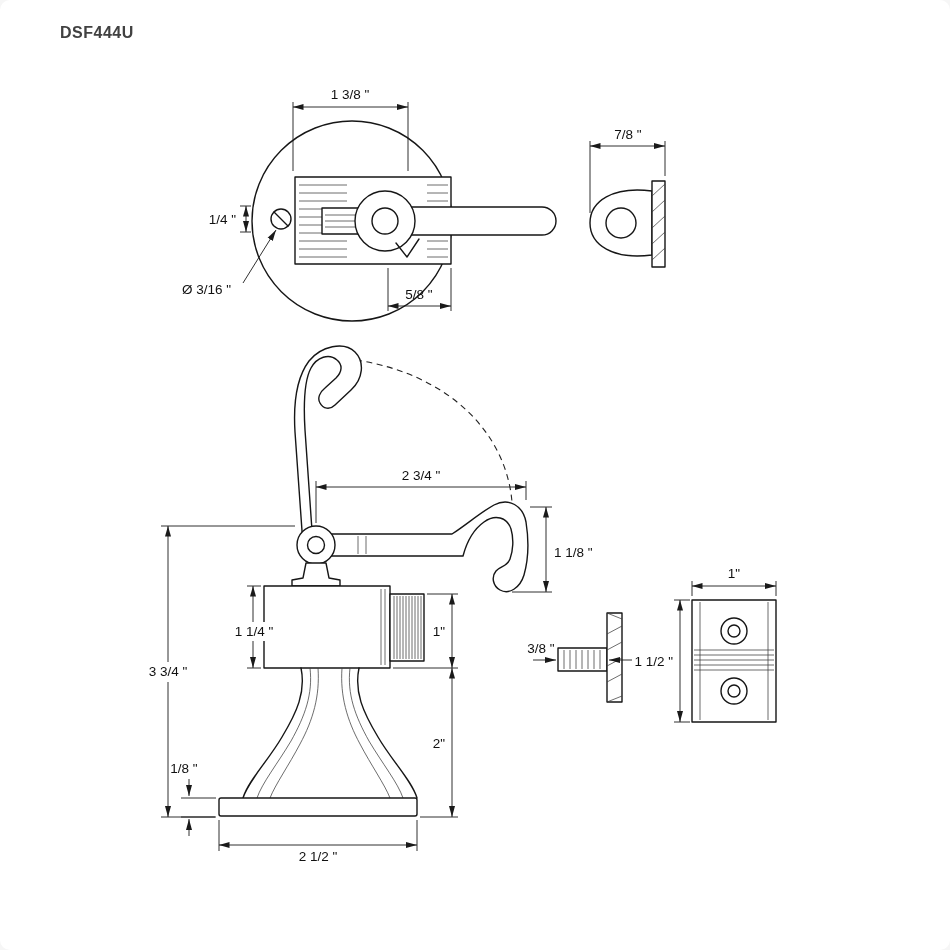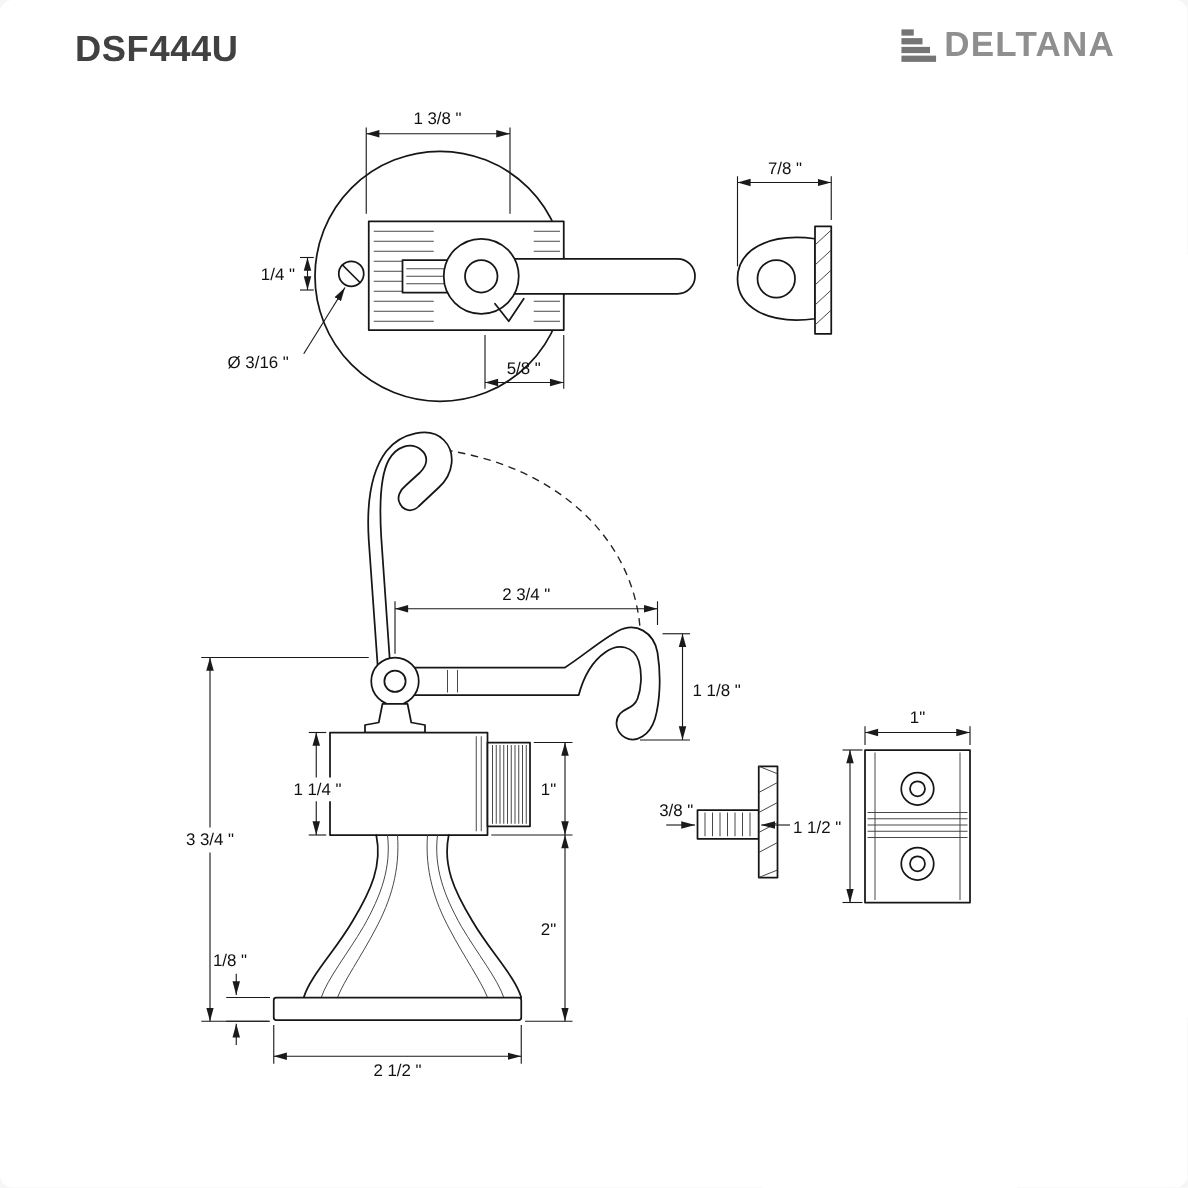--- a/index.html
+++ b/index.html
@@ -4,50 +4,41 @@
 <style>
   html,body{margin:0;padding:0;background:#f6f6f6;}
   .page{
     position:relative;width:950px;height:950px;background:#ffffff;
     border-radius:10px;overflow:hidden;margin:0 auto;
     font-family:"Liberation Sans",sans-serif;
   }
   .header{position:absolute;top:0;left:0;right:0;height:70px;z-index:2;}
   .product-code{
     position:absolute;left:60px;top:24px;
-    font-size:29px;font-weight:bold;color:#414141;letter-spacing:.5px;
+    font-size:16px;font-weight:bold;color:#414141;letter-spacing:.5px;
   }
   .brand{position:absolute;right:58px;top:20px;display:flex;align-items:center;gap:6px;}
   .brand-icon{width:28px;height:28px;}
   .brand-name{font-size:28px;font-weight:bold;color:#8f8f8f;letter-spacing:1px;}
   svg.drawing{position:absolute;top:0;left:0;width:950px;height:950px;}
   .obj{stroke:#161616;stroke-width:1.4;fill:none;stroke-linecap:round;stroke-linejoin:round;}
   .fillw{fill:#ffffff;}
   .thin{stroke:#3c3c3c;stroke-width:.75;fill:none;}
   .dashed{stroke:#222222;stroke-width:1.1;fill:none;stroke-dasharray:6 4.5;}
   .dim line,.dim path{stroke:#1a1a1a;stroke-width:.9;fill:none;}
   svg text{font-family:"Liberation Sans",sans-serif;font-size:13.5px;fill:#111111;}
   .bg{fill:#ffffff;stroke:none;}
 </style>
 </head>
 <body>
 
 <div class="page">
 
   <div class="header">
     <div class="product-code">DSF444U</div>
-    <div class="brand">
-      <svg class="brand-icon" viewBox="0 0 28 28" aria-hidden="true">
-        <rect x="0" y="1.5" width="10" height="5" fill="#757575"></rect>
-        <rect x="0" y="8.5" width="17" height="5" fill="#757575"></rect>
-        <rect x="0" y="15.5" width="23" height="5" fill="#757575"></rect>
-        <rect x="0" y="22.5" width="28" height="5" fill="#757575"></rect>
-      </svg>
-      <span class="brand-name">DELTANA</span>
-    </div>
   </div>
 
   <svg class="drawing" viewBox="0 0 950 950">
     <defs>
       <marker id="aE" markerWidth="12" markerHeight="8" refX="11" refY="3.5" orient="auto" markerUnits="userSpaceOnUse">
         <path d="M0,0.5 L11,3.5 L0,6.5 Z" fill="#1a1a1a"></path>
       </marker>
       <marker id="aS" markerWidth="12" markerHeight="8" refX="0.5" refY="3.5" orient="auto" markerUnits="userSpaceOnUse">
         <path d="M11,0.5 L0.5,3.5 L11,6.5 Z" fill="#1a1a1a"></path>
       </marker>

